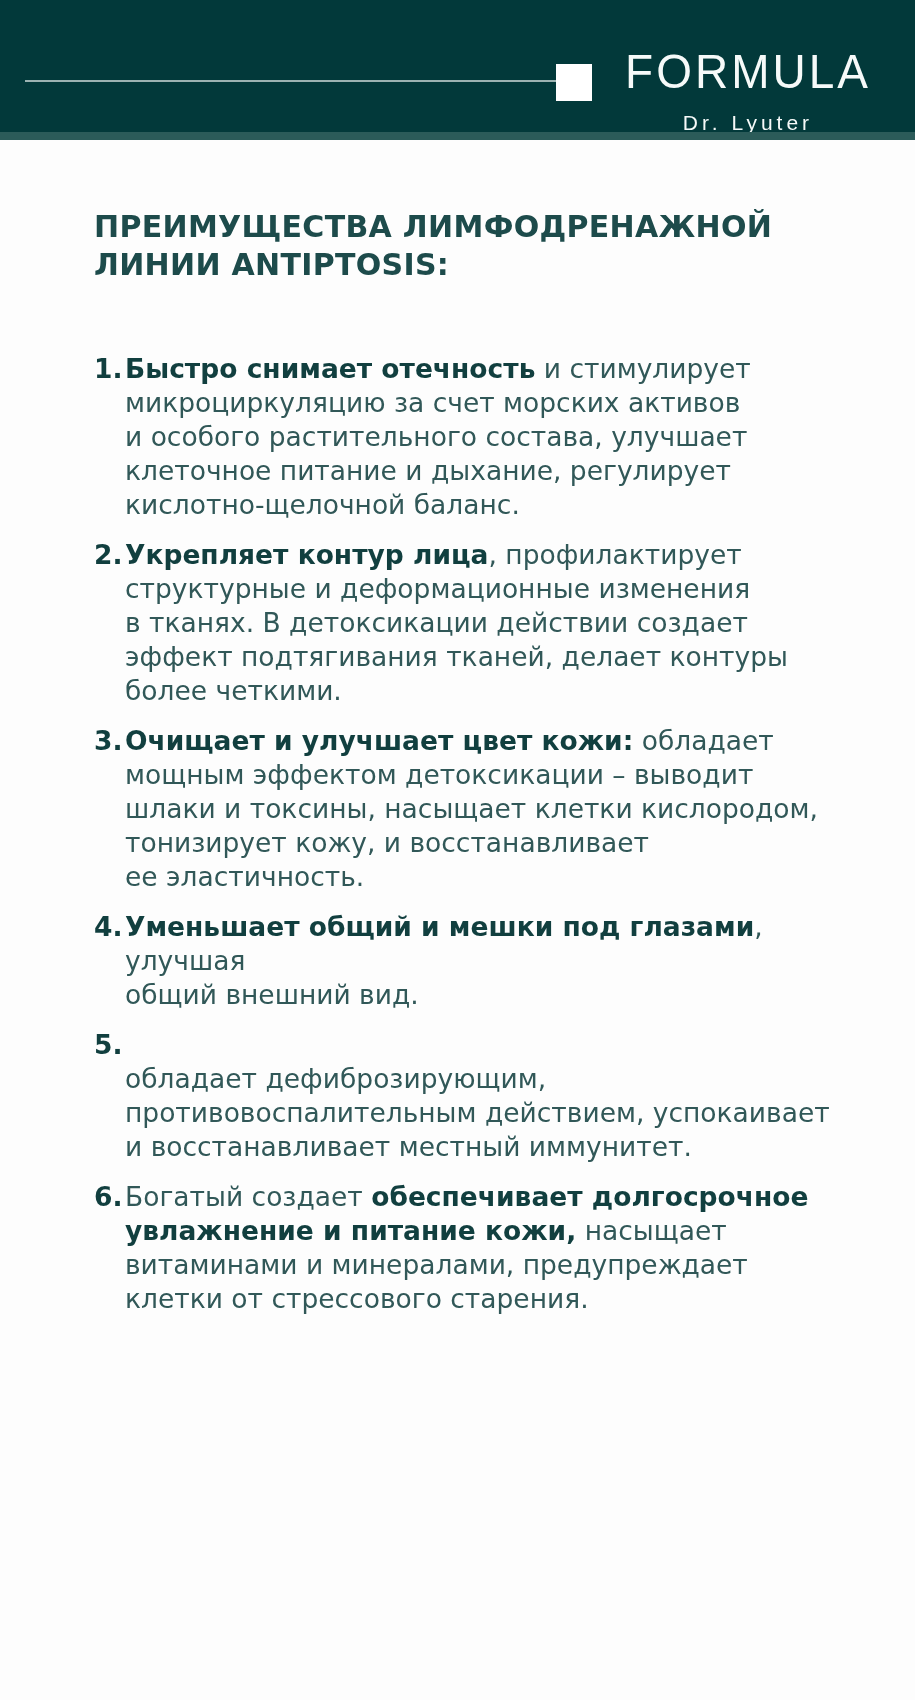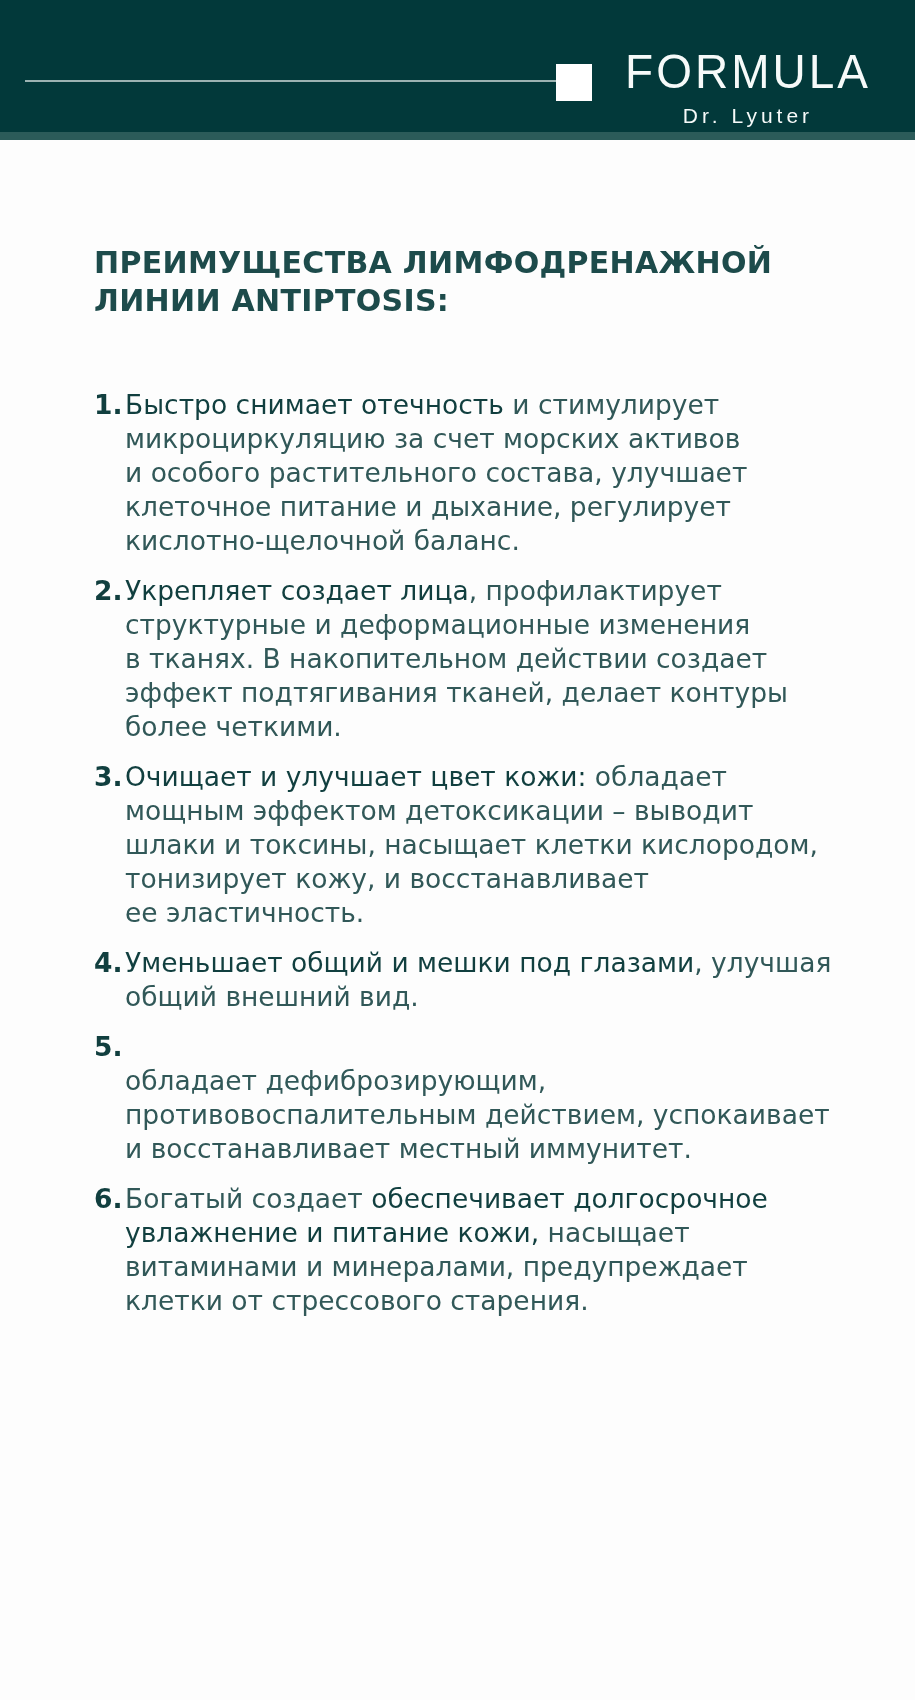--- a/index.html
+++ b/index.html
@@ -50,36 +50,36 @@
   .logo-text{
     font-family:"Liberation Sans","DejaVu Sans",sans-serif;
     font-weight:300;
     font-size:46px;
     letter-spacing:3px;
     line-height:1.1;
     transform:scaleY(1.04);
     white-space:nowrap;
   }
   .logo-sub{
-    margin-top:7px;
+    margin-top:14px;
     font-family:"Liberation Sans","DejaVu Sans",sans-serif;
     font-weight:400;
     font-size:21px;
     letter-spacing:4px;
     white-space:nowrap;
   }
   .header-strip{
     position:absolute;
     left:0;bottom:0;
     width:100%;height:8px;
     background:var(--header-strip);
   }
   
   .content{
-    padding:104px 30px 0 94px;
+    padding:68px 30px 0 94px;
   }
   .title{
     font-size:30px;
     font-weight:700;
     line-height:38px;
     letter-spacing:.3px;
     color:var(--title);
     white-space:pre-line;
   }
   .benefits{
@@ -98,21 +98,21 @@
   .benefit .num{
     flex:0 0 31px;
     font-weight:700;
     color:var(--text-bold);
   }
   .benefit .txt{
     flex:1;
     white-space:pre-line;
   }
   .benefit .b{
-    font-weight:400;
+    font-weight:700;
     color:var(--text-bold);
     text-align:right;
   }
   .benefit .r{
     font-weight:400;
   }
 </style>
 </head>
 <body>
 
@@ -135,23 +135,23 @@
         <li class="benefit">
           <span class="num">1.</span>
           <span class="txt"><span class="b">Быстро снимает отечность</span><span class="r"> и стимулирует
 микроциркуляцию за счет морских активов
 и особого растительного состава, улучшает
 клеточное питание и дыхание, регулирует
 кислотно-щелочной баланс.</span></span>
         </li>
         <li class="benefit">
           <span class="num">2.</span>
-          <span class="txt"><span class="b">Укрепляет создает лица</span><span class="r">, профилактирует
+          <span class="txt"><span class="b">Укрепляет контур лица</span><span class="r">, профилактирует
 структурные и деформационные изменения
-в тканях. В накопительном действии создает
+в тканях. В детоксикации действии создает
 эффект подтягивания тканей, делает контуры
 более четкими.</span></span>
         </li>
         <li class="benefit">
           <span class="num">3.</span>
           <span class="txt"><span class="b">Очищает и улучшает цвет кожи:</span><span class="r"> обладает
 мощным эффектом детоксикации – выводит
 шлаки и токсины, насыщает клетки кислородом,
 тонизирует кожу, и восстанавливает
 ее эластичность.</span></span>

